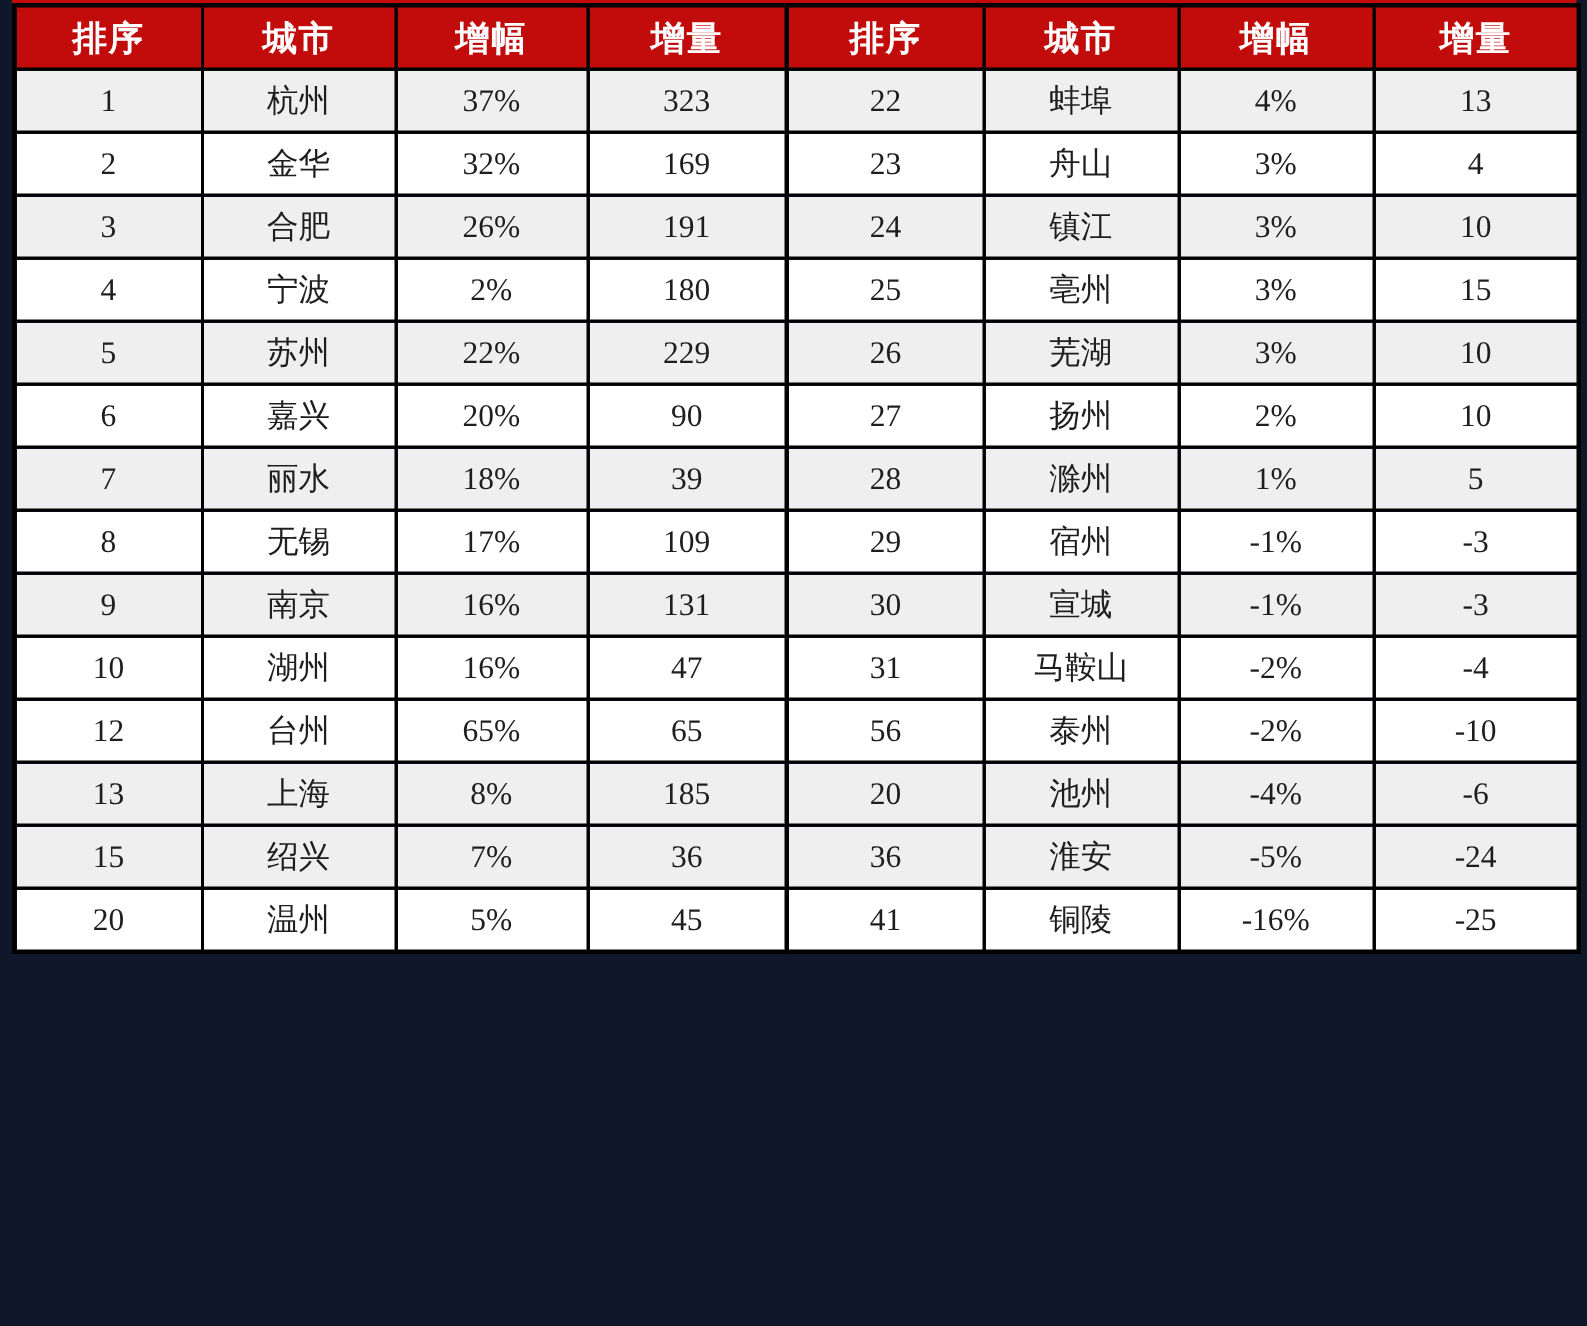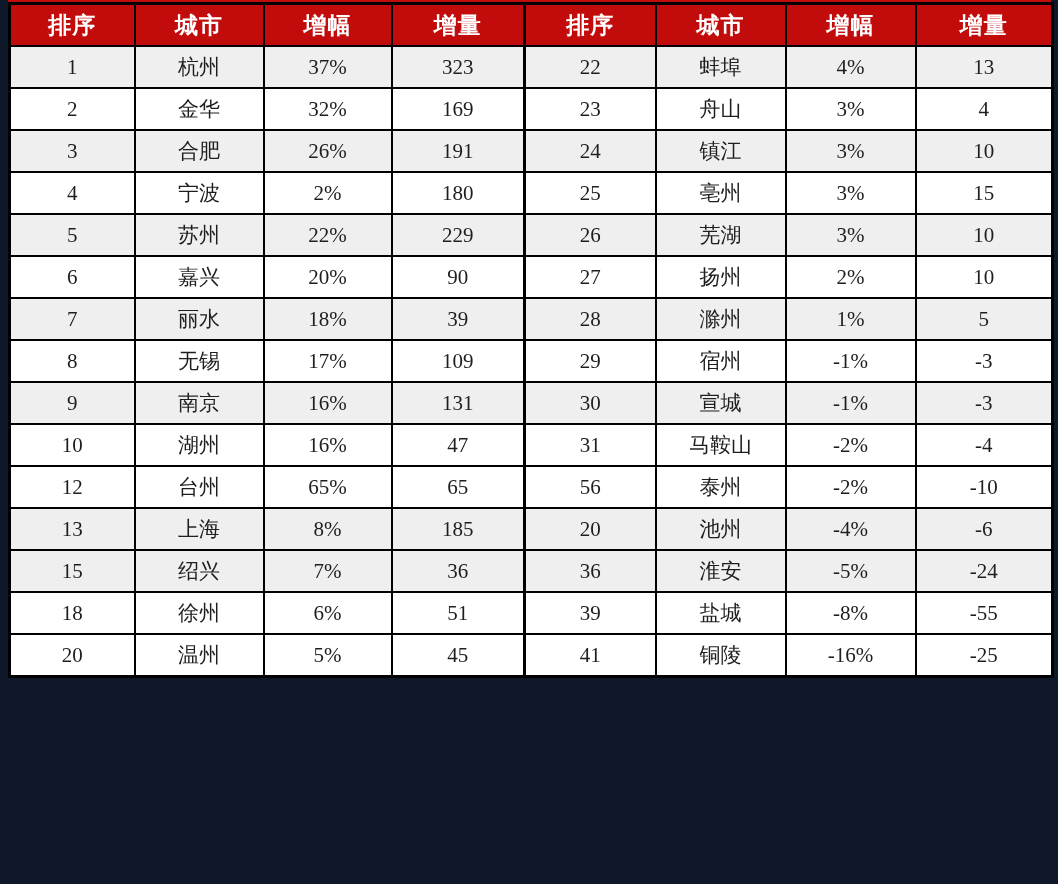--- a/index.html
+++ b/index.html
@@ -222,30 +222,20 @@
           <td>15</td>
           <td>绍兴</td>
           <td>7%</td>
           <td>36</td>
           <td class="group-start">36</td>
           <td>淮安</td>
           <td>-5%</td>
           <td>-24</td>
         </tr>
         <tr>
-          <td>18</td>
-          <td>徐州</td>
-          <td>6%</td>
-          <td>51</td>
-          <td class="group-start">39</td>
-          <td>盐城</td>
-          <td>-8%</td>
-          <td>-55</td>
-        </tr>
-        <tr>
           <td>20</td>
           <td>温州</td>
           <td>5%</td>
           <td>45</td>
           <td class="group-start">41</td>
           <td>铜陵</td>
           <td>-16%</td>
           <td>-25</td>
         </tr>
       </tbody>

